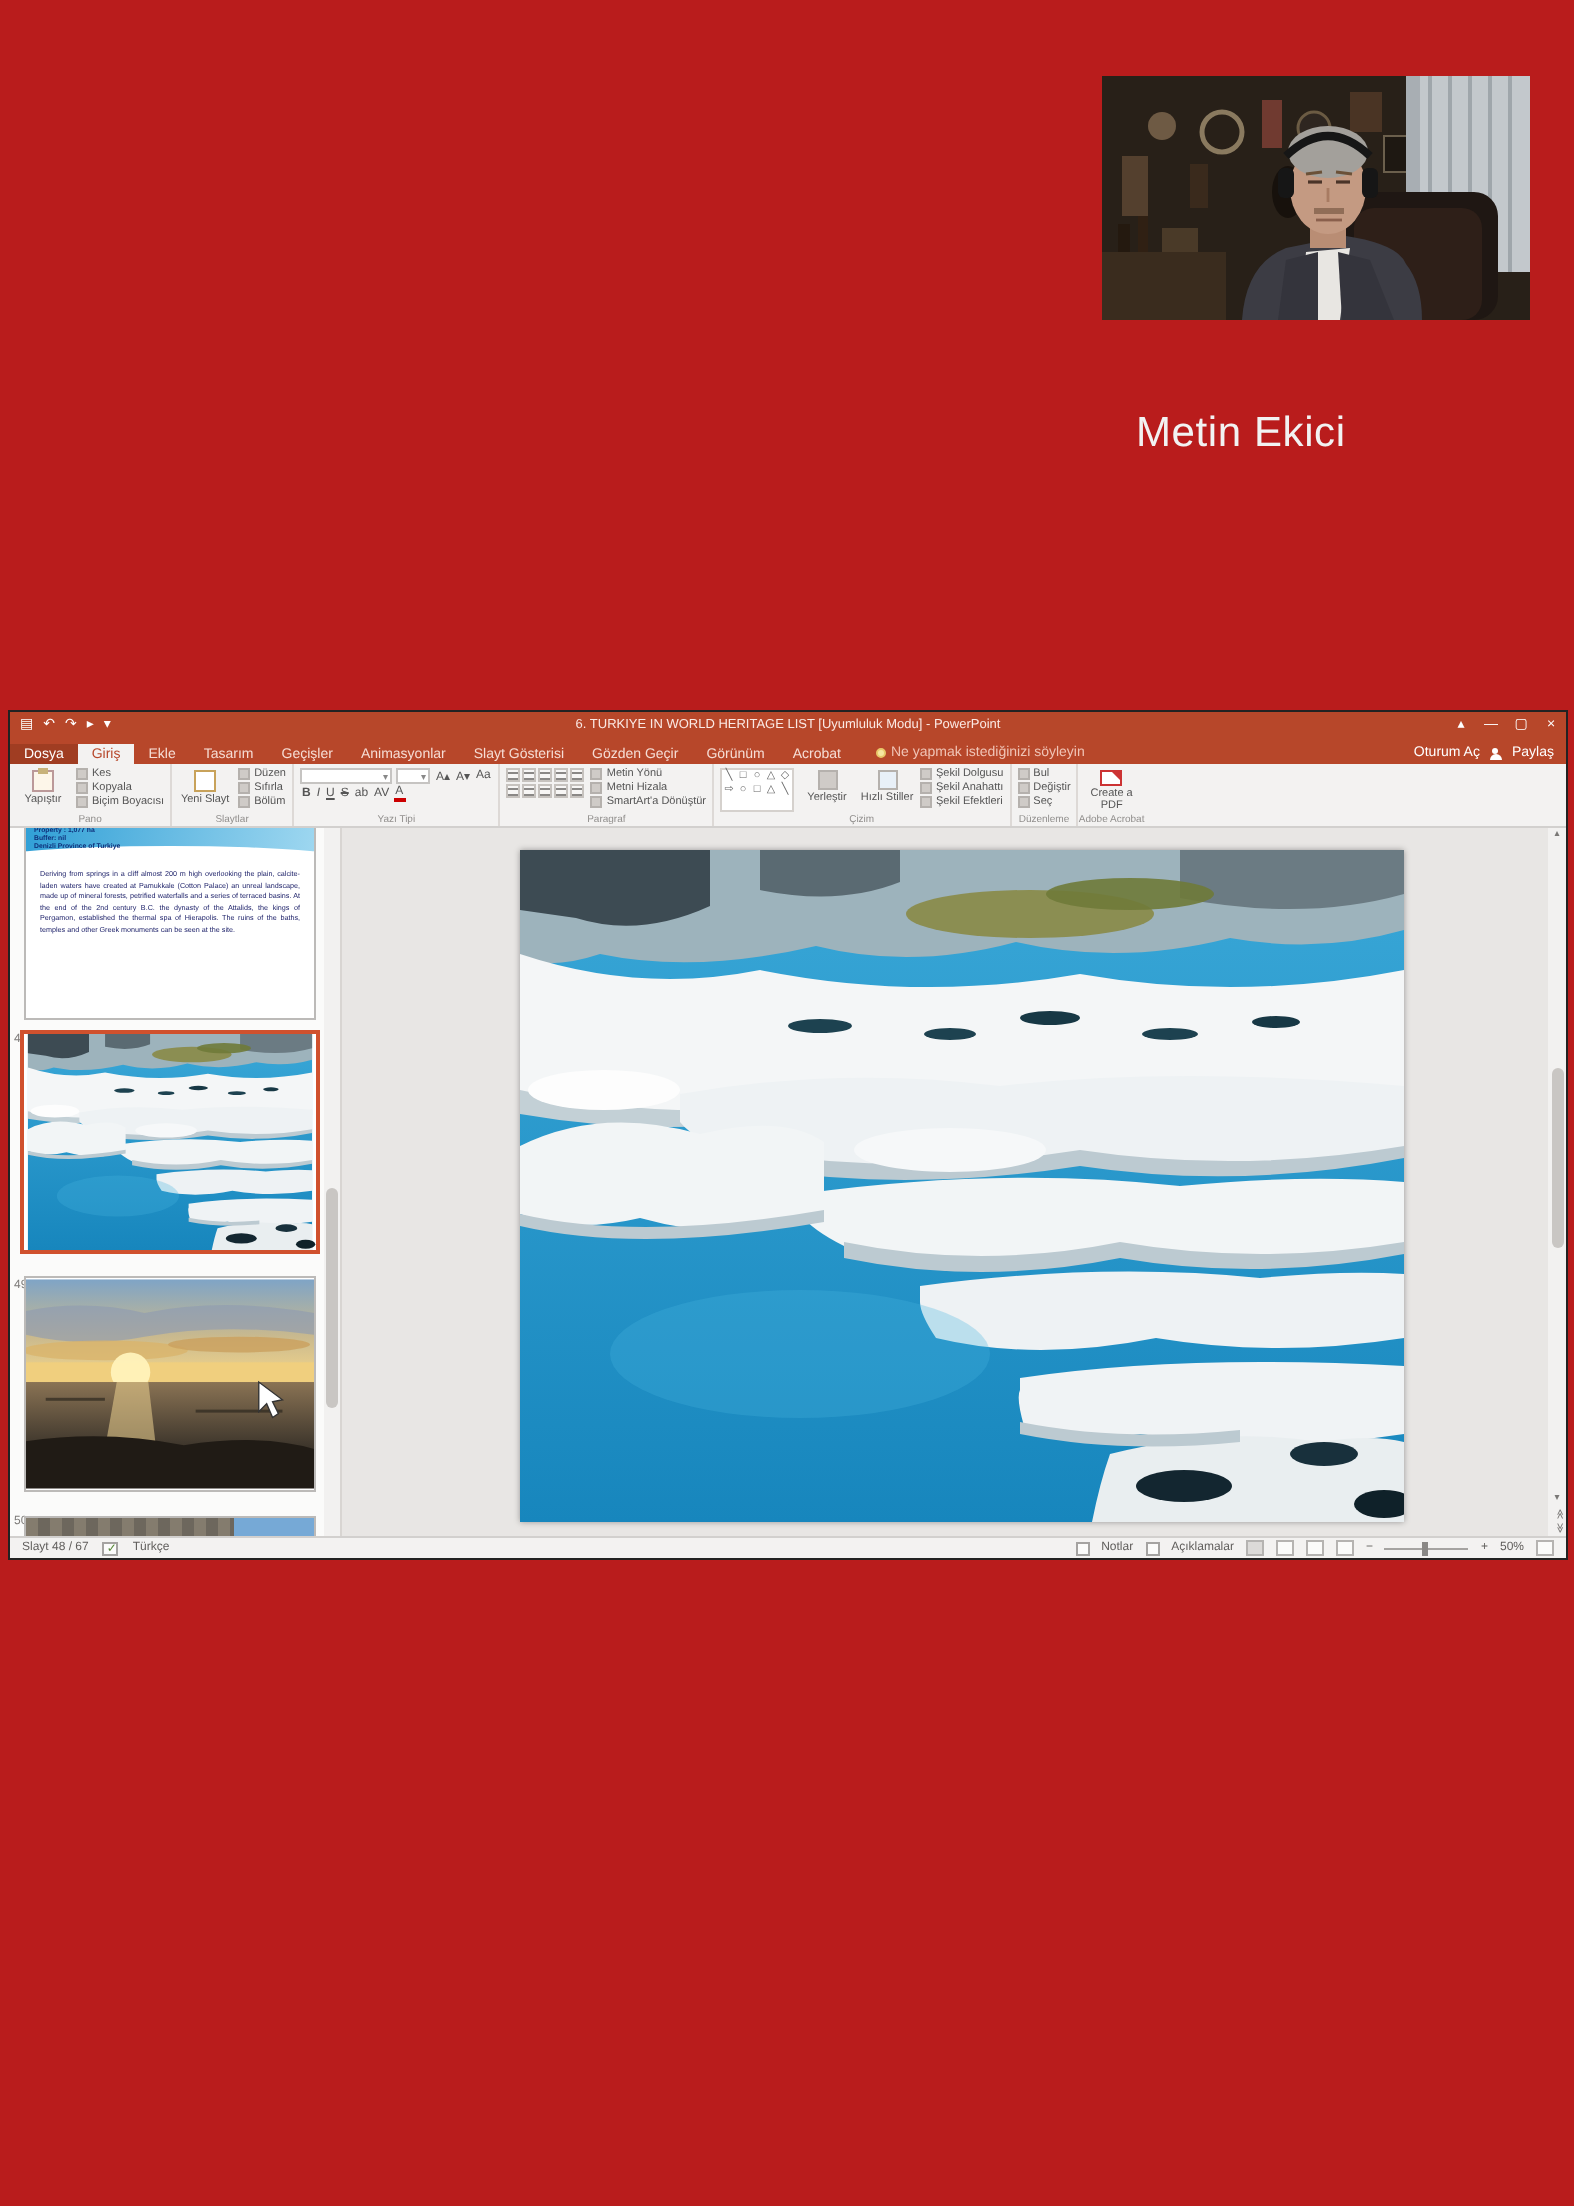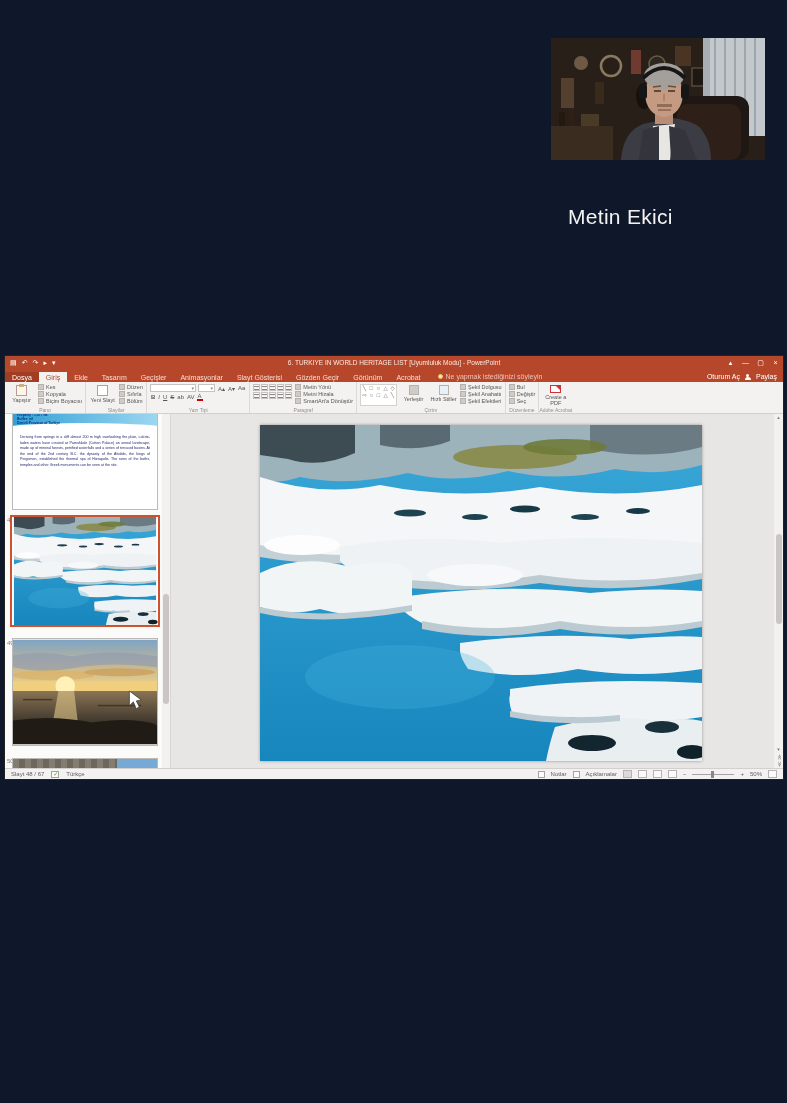--- a/index.html
+++ b/index.html
@@ -1,17 +1,17 @@
 <!DOCTYPE html>
 <html><head>
 <meta charset="utf-8">
 <style>
   * { margin:0; padding:0; box-sizing:border-box; }
   body { background:#000; font-family:"Liberation Sans", sans-serif; }
-  .screen { position:relative; width:787px; height:1103px; background:#0f172a; overflow:hidden; }
+  .screen { position:relative; width:787px; height:1103px; background:#b91c1c; overflow:hidden; }
 
   
   .cam-tile { position:absolute; left:551px; top:38px; width:214px; height:122px; background:#1a1612; overflow:hidden; }
   .cam-name { position:absolute; left:568px; top:205px; color:#f2f2f2; font-size:21px; letter-spacing:.3px; }
 
   
   .pp-window { position:absolute; left:5px; top:356px; width:778px; height:423px; background:#f3f2f1; font-size:7px; color:#444; box-shadow:0 0 0 1px #222; }
 
   .titlebar { position:absolute; left:0; top:0; width:100%; height:13px; background:#b7472a; display:flex; align-items:center; color:#fff; }
   .qat { display:flex; gap:5px; padding-left:5px; font-size:7px; align-items:center; }

